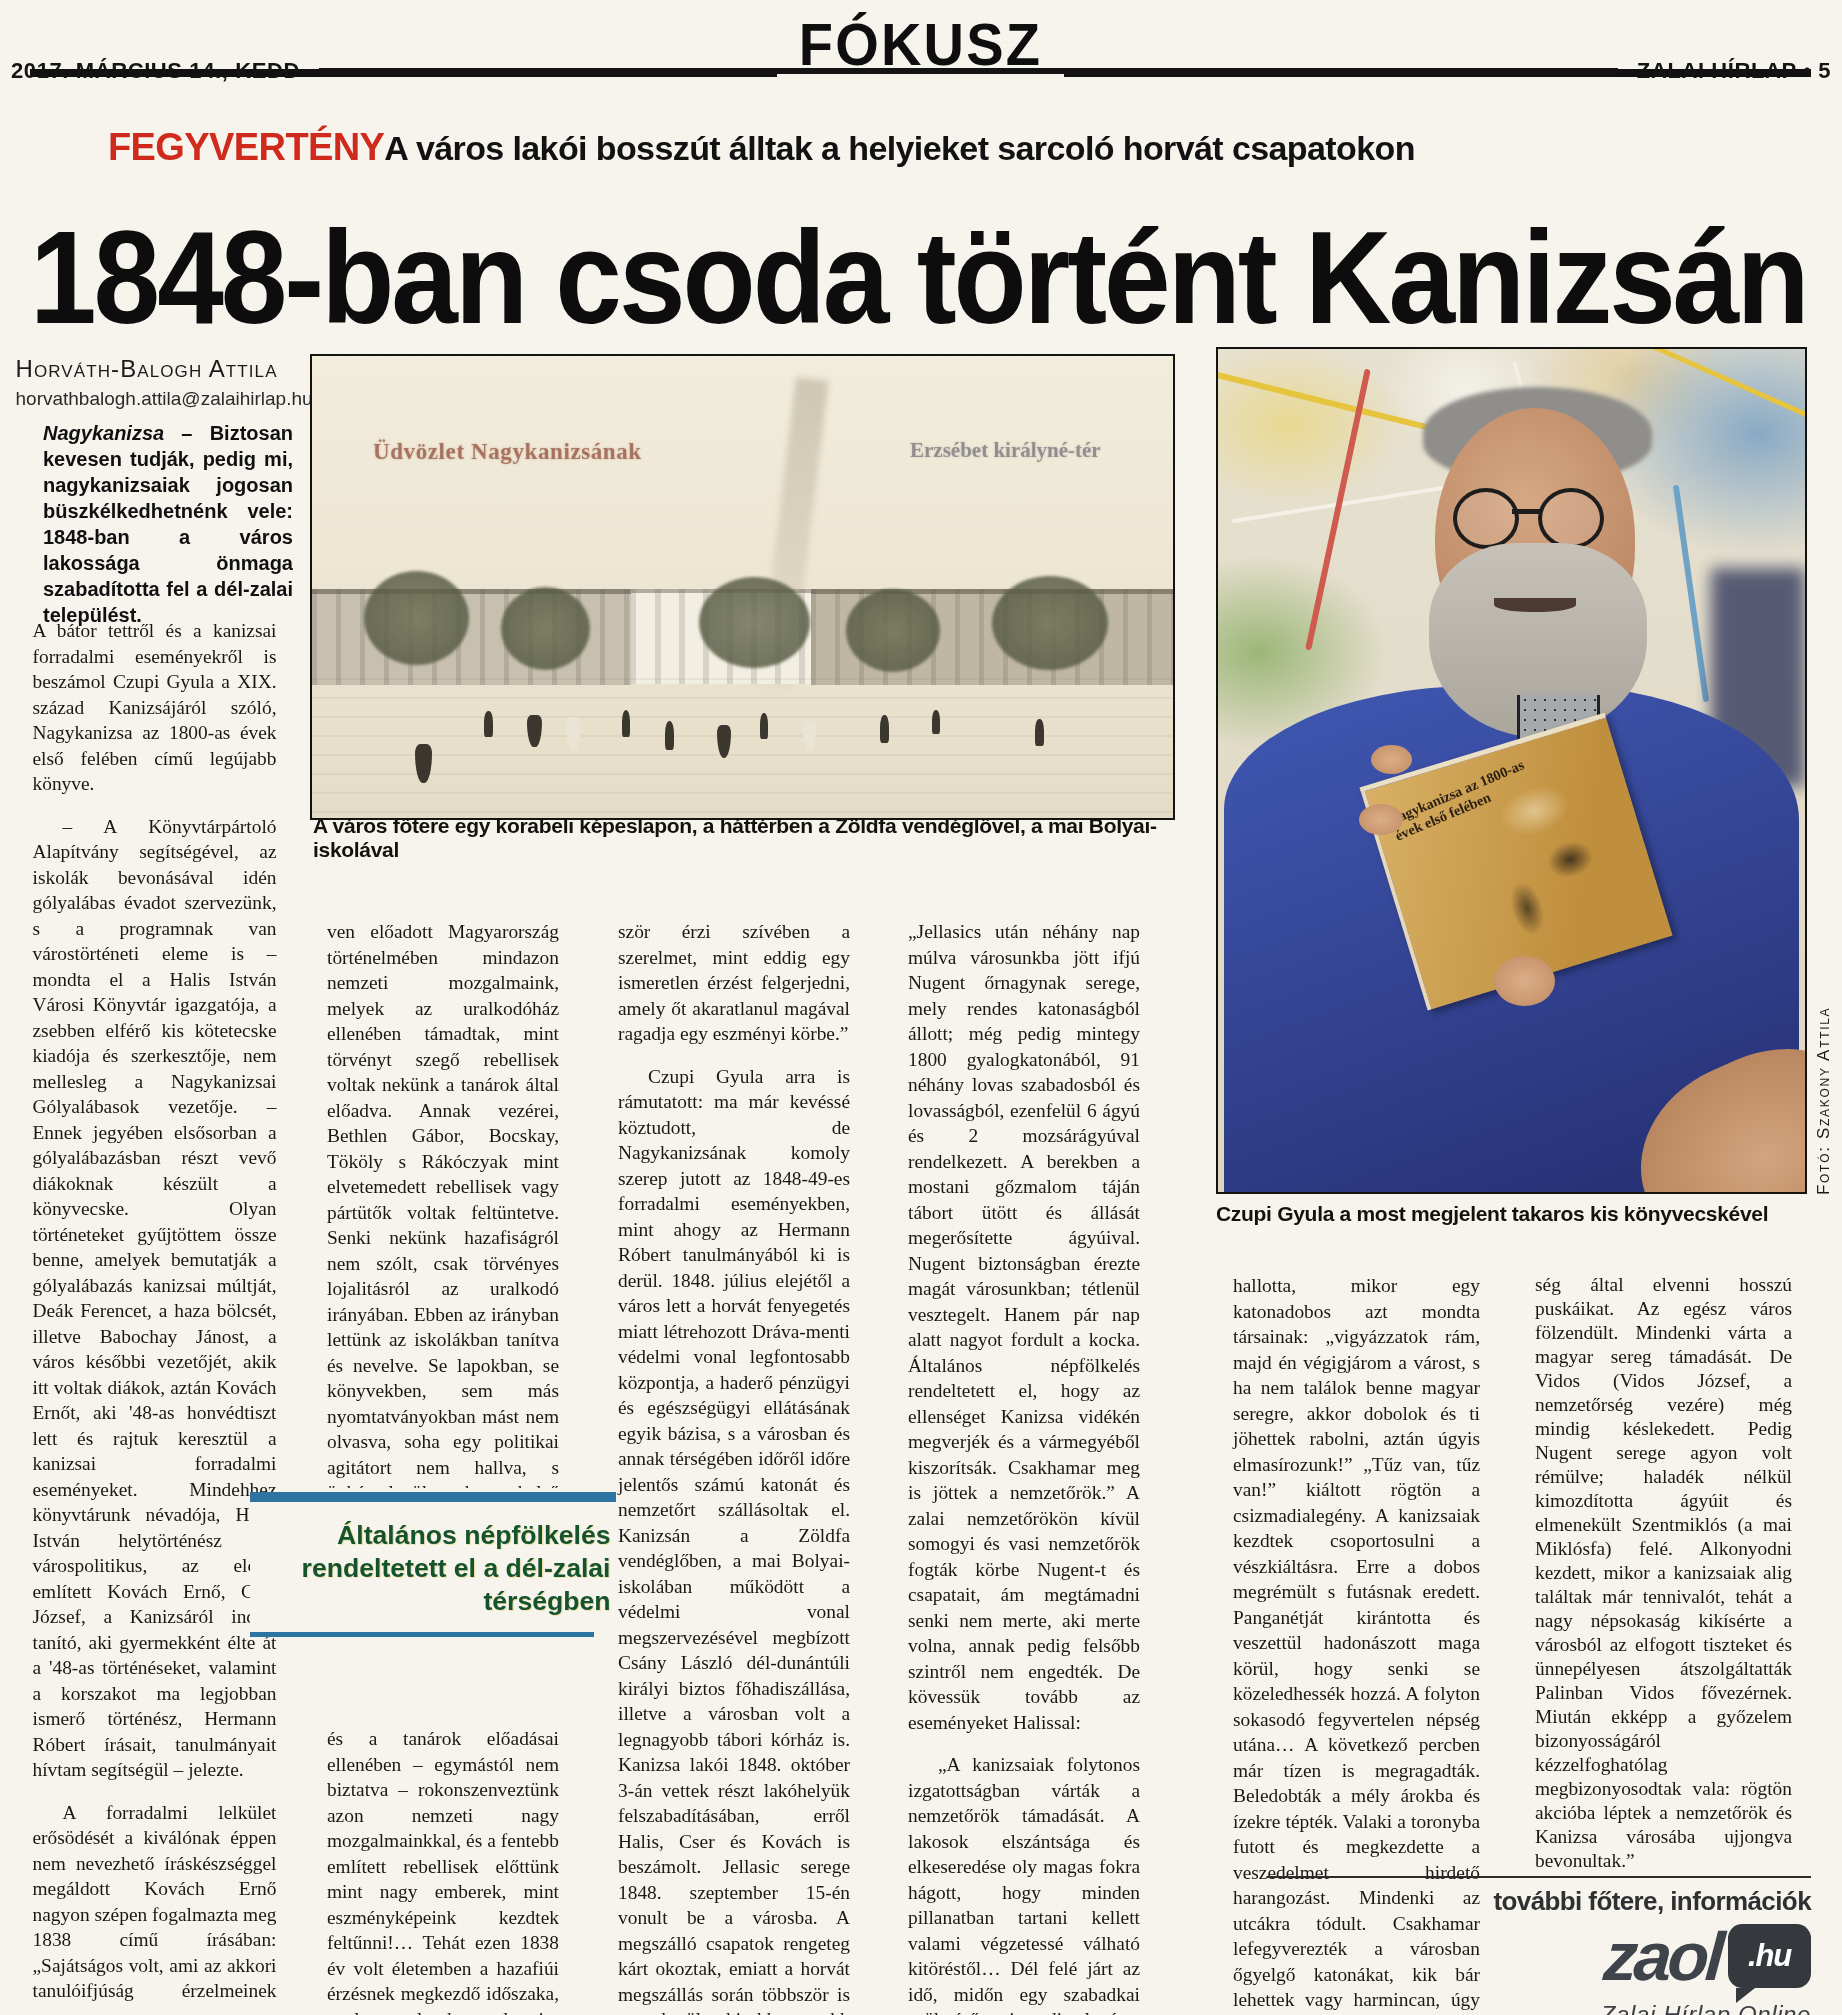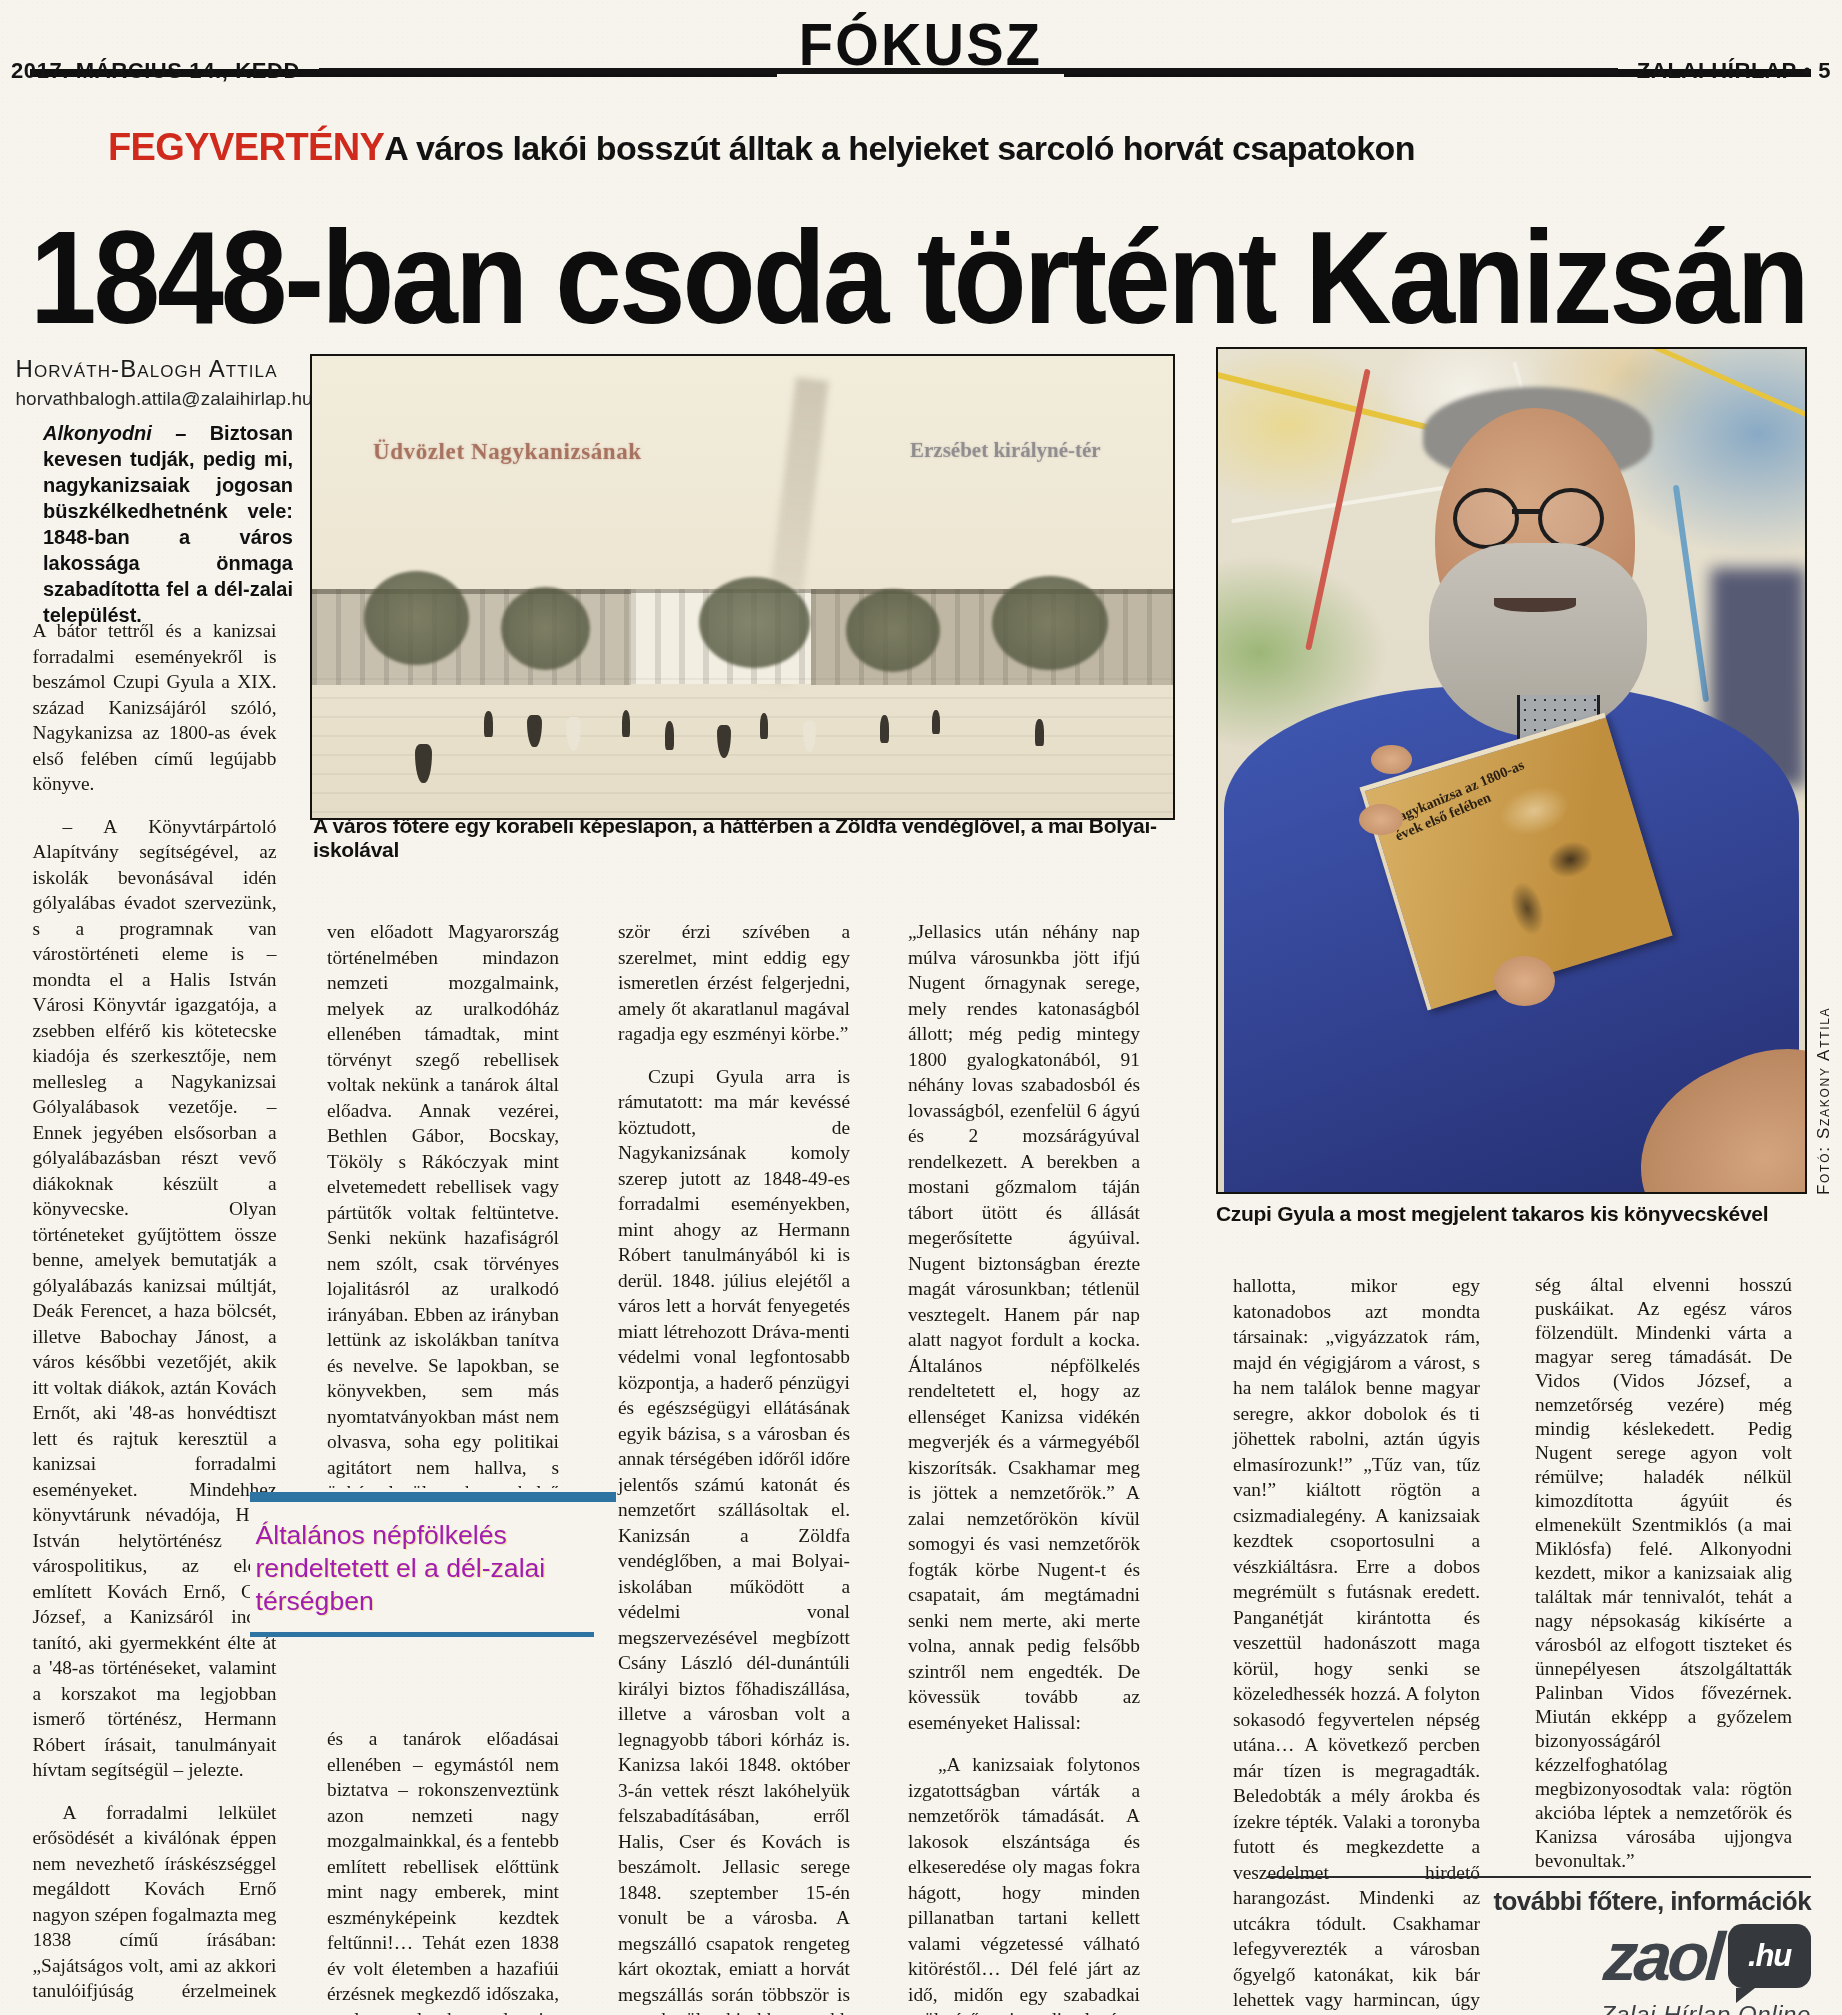--- a/index.html
+++ b/index.html
@@ -42,22 +42,22 @@
   .col2a{left:310px;top:902px;width:266px;height:586px;}
   .col2b{left:310px;top:1709px;width:266px;height:306px;}
   .col3{left:601px;top:902px;width:266px;height:1113px;}
   .col4{left:891px;top:902px;width:266px;height:1113px;}
   .col5{left:1216px;top:1256px;width:281px;height:760px;}
   .col6{left:1518px;top:1256px;width:291px;height:621px;line-height:24px;}
 
   
   .pullquote{left:250px;top:1492px;width:366px;background:#f7f4ee;z-index:5;}
   .pq-bar-top{height:10px;background:#2d74a3;}
-  .pq-text{padding:16.6px 5.5px 14.4px 5.5px;text-align:left;font-family:"Liberation Sans",sans-serif;
-           font-weight:normal;font-size:26.6px;line-height:33px;color:#a21caf;
+  .pq-text{padding:16.6px 5.5px 14.4px 5.5px;text-align:right;font-family:"Liberation Sans",sans-serif;
+           font-weight:bold;font-size:26.6px;line-height:33px;color:#14532d;
            text-shadow:1.1px 1.1px 0 rgba(220,190,40,.35);}
   .pq-bar-bot{height:5.5px;width:94%;background:#2d74a3;}
 
   
   .photo{border:2.2px solid #15130f;box-sizing:border-box;overflow:hidden;}
   .main-photo{left:310px;top:354px;width:865px;height:466px;
               background:linear-gradient(#f2ecdb 0%,#ece5d2 55%,#e4dcc6 100%);}
   .pc-overlay{position:absolute;font-family:"Liberation Serif",serif;font-weight:bold;}
   .pc-ol-left{left:61px;top:83px;font-size:23px;color:rgba(140,70,50,.62);letter-spacing:0.6px;
               text-shadow:0 0 2.2px rgba(140,70,50,.35);}
@@ -167,21 +167,21 @@
     <span class="deck">A város lakói bosszút álltak a helyieket sarcoló horvát csapatokon</span>
   </div>
 
   <svg class="abs headline-svg" width="1781" height="155" viewBox="0 0 3218 280">
     <text x="0" y="232" font-family="Liberation Sans, sans-serif" font-weight="bold" font-size="238" letter-spacing="-6" fill="#0d0d0d" textLength="3210" lengthAdjust="spacingAndGlyphs">1848-ban csoda történt Kanizsán</text>
   </svg>
 
   <div class="abs byline-name">Horváth-Balogh Attila</div>
   <div class="abs byline-email">horvathbalogh.attila@zalaihirlap.hu</div>
 
-  <div class="abs lead"><span class="loc">Alkonyodni</span><span> – Biztosan kevesen tudják, pedig mi, nagykanizsaiak jogosan büszkélkedhetnénk vele: 1848-ban a város lakossága önmaga szabadította fel a dél-zalai települést.</span></div>
+  <div class="abs lead"><span class="loc">Nagykanizsa</span><span> – Biztosan kevesen tudják, pedig mi, nagykanizsaiak jogosan büszkélkedhetnénk vele: 1848-ban a város lakossága önmaga szabadította fel a dél-zalai települést.</span></div>
 
   <div class="abs bodytext col1">
     <p>A bátor tettről és a kanizsai forradalmi eseményekről is beszámol Czupi Gyula a XIX. század Kanizsájáról szóló, Nagykanizsa az 1800-as évek első felében című legújabb könyve.</p>
     <p>– A Könyvtárpártoló Alapítvány segítségével, az iskolák bevonásával idén gólyalábas évadot szervezünk, s a programnak van várostörténeti eleme is – mondta el a Halis István Városi Könyvtár igazgatója, a zsebben elférő kis kötetecske kiadója és szerkesztője, nem mellesleg a Nagykanizsai Gólyalábasok vezetője. – Ennek jegyében elsősorban a gólyalábazásban részt vevő diákoknak készült a könyvecske. Olyan történeteket gyűjtöttem össze benne, amelyek bemutatják a gólyalábazás kanizsai múltját, Deák Ferencet, a haza bölcsét, illetve Babochay Jánost, a város későbbi vezetőjét, akik itt voltak diákok, aztán Kovách Ernőt, aki '48-as honvédtiszt lett és rajtuk keresztül a kanizsai forradalmi eseményeket. Mindehhez könyvtárunk névadója, Halis István helytörténész és várospolitikus, az előbb említett Kovách Ernő, Cser József, a Kanizsáról indult tanító, aki gyermekként élte át a '48-as történéseket, valamint a korszakot ma legjobban ismerő történész, Hermann Róbert írásait, tanulmányait hívtam segítségül – jelezte.</p>
     <p>A forradalmi lelkület erősödését a kiválónak éppen nem nevezhető íráskészséggel megáldott Kovách Ernő nagyon szépen fogalmazta meg 1838 című írásában: „Sajátságos volt, ami az akkori tanulóifjúság érzelmeinek nyilvánulása. Az iskolákban Historia Regnum címen latin nyel-</p>
   </div>
 
   <div class="abs photo main-photo">
     <div class="pc-overlay pc-ol-left">Üdvözlet Nagykanizsának</div>
     <div class="pc-overlay pc-ol-right">Erzsébet királyné-tér</div>

